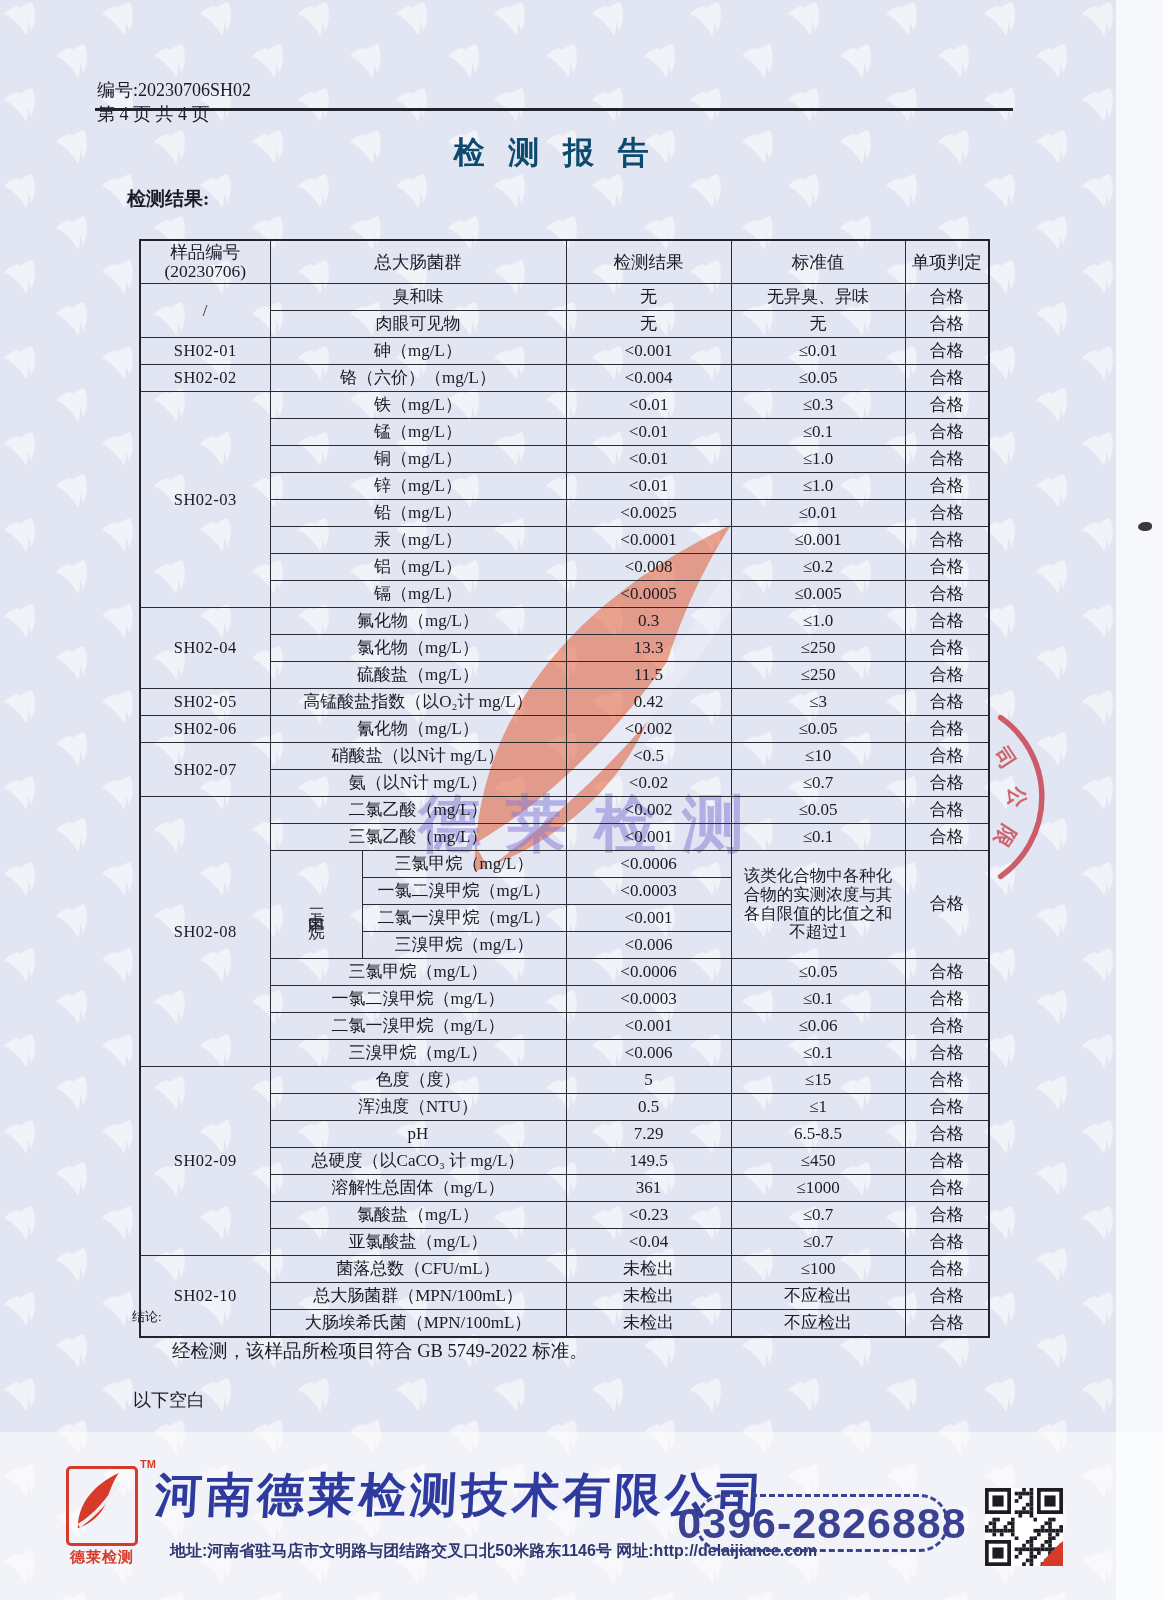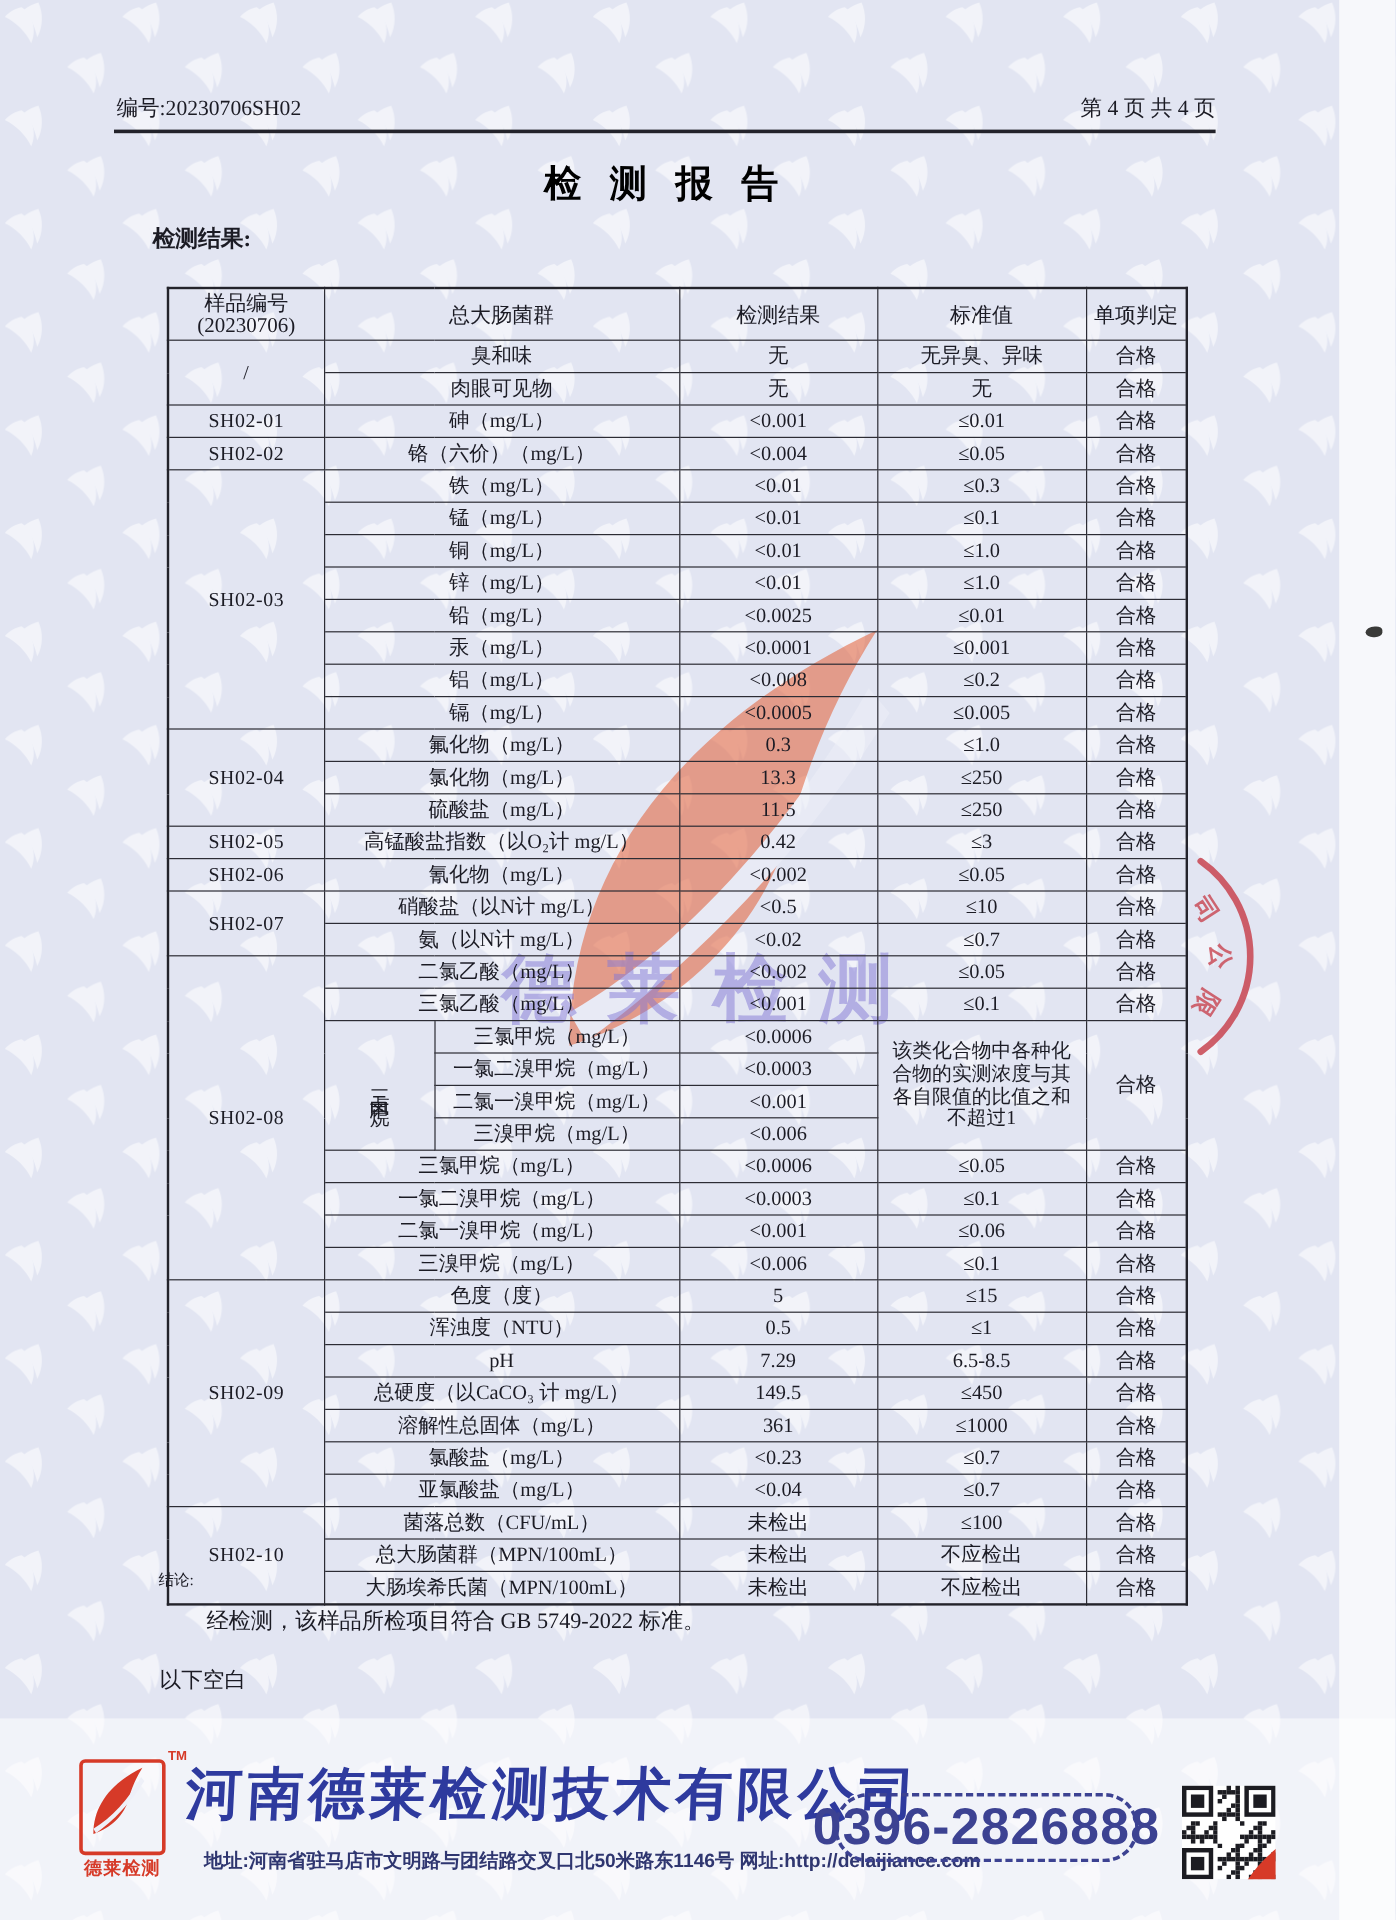--- a/index.html
+++ b/index.html
@@ -14,24 +14,24 @@
   .right-strip{position:absolute;z-index:1;left:1116px;top:0;width:47px;height:1600px;background:#f7f8fb;}
   .footer-band{position:absolute;z-index:1;left:0;top:1432px;width:1163px;height:168px;background:rgba(255,255,255,0.52);}
   .speck{position:absolute;z-index:5;left:1138px;top:522px;width:14px;height:9px;background:#3a3a38;border-radius:60% 40% 50% 50%;}
 
   
   .wm-flame{position:absolute;z-index:1;left:440px;top:518px;width:360px;height:402px;opacity:.5;}
   .wm-text{position:absolute;z-index:1;left:418px;top:782px;font-size:62px;font-weight:bold;
     letter-spacing:26px;color:#8379d6;opacity:.5;white-space:nowrap;}
 
   
-  .doc-head{position:absolute;z-index:2;left:97px;top:78px;width:916px;display:flex;justify-content:space-between;font-size:18px;}
+  .doc-head{position:absolute;z-index:2;left:97px;top:78px;width:916px;display:flex;justify-content:space-between;font-size:18px;flex-direction:column;}
   .rule{position:absolute;z-index:2;left:95px;top:108px;width:918px;height:2.5px;background:#23232b;}
   .title{position:absolute;z-index:2;left:0;top:132px;width:1110px;text-align:center;
-    font-size:31px;font-weight:bold;letter-spacing:8px;color:#000000;}
+    font-size:31px;font-weight:bold;letter-spacing:8px;color:#0c4a6e;}
   .section-label{position:absolute;z-index:2;left:127px;top:186px;font-size:19px;font-weight:bold;}
 
   
   .tbl-wrap{position:absolute;z-index:2;left:139px;top:239px;}
   table{border-collapse:collapse;table-layout:fixed;width:849px;background:transparent;border-radius:13px;}
   th,td{border:1.6px solid #2c2c34;text-align:center;vertical-align:middle;
     font-size:17px;line-height:1.08;padding:0 2px;font-weight:normal;}
   table{border:2.5px solid #23232b;}
   thead th{height:42px;white-space:pre-line;font-size:17.5px;}
   tbody td{height:26px;}

